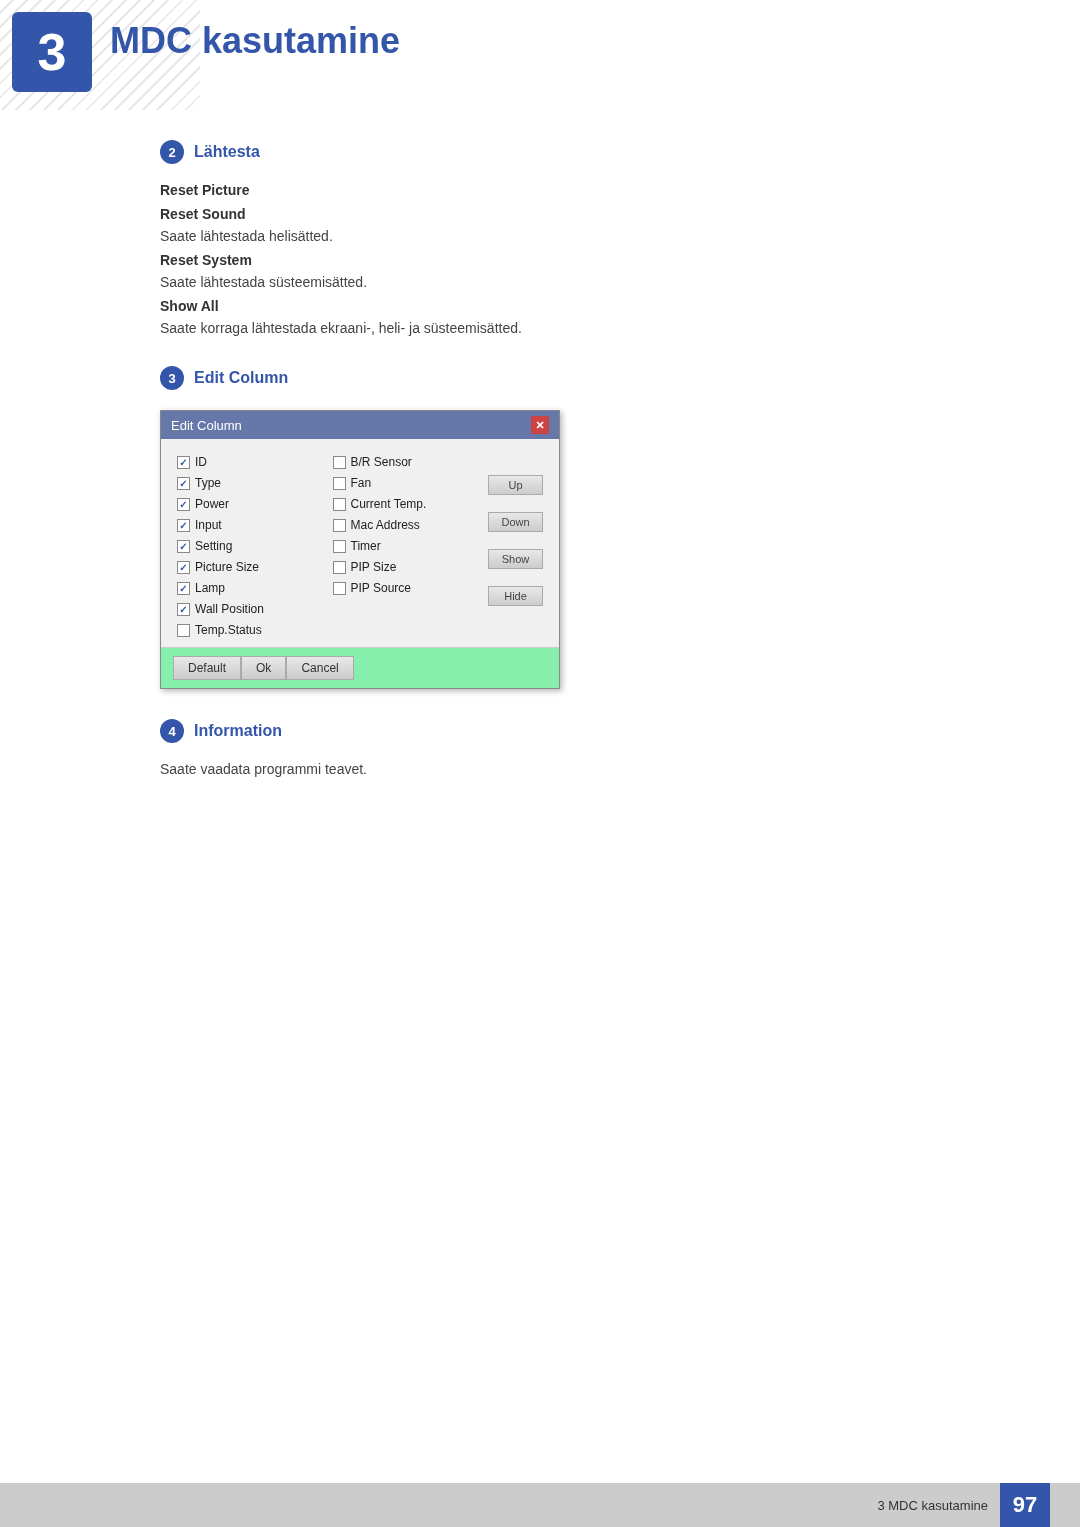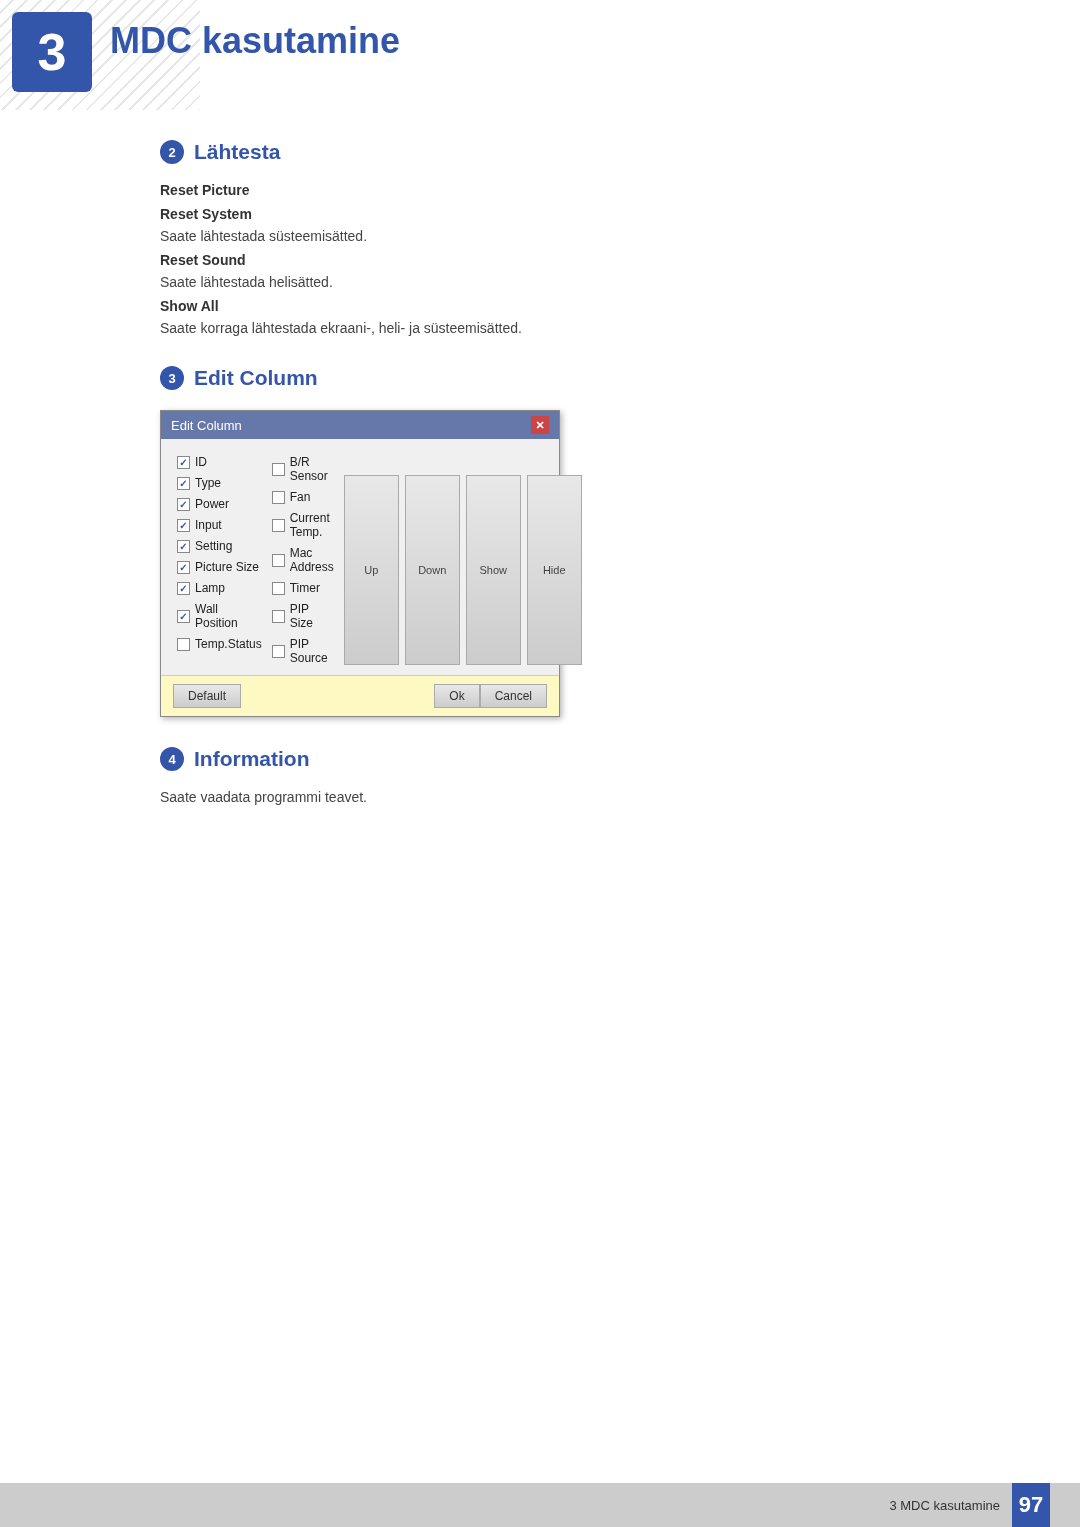--- a/index.html
+++ b/index.html
@@ -96,21 +96,21 @@
       color: white;
       font-size: 13px;
       font-weight: bold;
       display: flex;
       align-items: center;
       justify-content: center;
       flex-shrink: 0;
     }
 
     .section-title {
-      font-size: 21px;
+      font-size: 16px;
       font-weight: bold;
       color: #3355aa;
     }
 
     .sub-heading {
       font-size: 14px;
       font-weight: bold;
       color: #333;
       margin-bottom: 6px;
       margin-top: 8px;
@@ -174,22 +174,22 @@
 
     .dialog-col {
       flex: 1;
       display: flex;
       flex-direction: column;
       gap: 7px;
     }
 
     .dialog-side-buttons {
       display: flex;
-      flex-direction: row;
-      gap: 6px;
+      flex-direction: column;
+      gap: 17px;
       padding-top: 20px;
     }
 
     .dialog-check-item {
       display: flex;
       align-items: center;
       gap: 5px;
       font-size: 12px;
       color: #222;
     }
@@ -220,23 +220,23 @@
       cursor: pointer;
       color: #444;
       min-width: 55px;
       text-align: center;
     }
 
     .dialog-footer {
       padding: 8px 12px;
       display: flex;
       align-items: center;
-      justify-content: space-between;
+      justify-content: flex-start;
       border-top: 1px solid #ccc;
-      background: #fef9c3;
+      background: #86efac;
     }
 
     .footer-right {
       display: flex;
       gap: 0;
     }
 
     .footer-btn {
       background: linear-gradient(to bottom, #e8e8e8, #cccccc);
       border: 1px solid #aaa;
@@ -265,21 +265,21 @@
     .footer-text {
       font-size: 13px;
       color: #333;
     }
 
     .page-num-box {
       background: #3355aa;
       color: white;
       font-size: 22px;
       font-weight: bold;
-      width: 38px;
+      width: 50px;
       height: 44px;
       display: flex;
       align-items: center;
       justify-content: center;
     }
   </style>
 </head>
 <body>
 
 <div class="header-area">
@@ -298,27 +298,27 @@
     <div class="section-heading">
       <div class="circle-num">2</div>
       <span class="section-title">Lähtesta</span>
     </div>
 
     <div>
       <div class="sub-heading">Reset Picture</div>
     </div>
 
     <div>
+      <div class="sub-heading">Reset Sound</div>
+      <div class="body-text">Saate lähtestada helisätted.</div>
+    </div>
+
+    <div>
       <div class="sub-heading">Reset System</div>
       <div class="body-text">Saate lähtestada süsteemisätted.</div>
-    </div>
-
-    <div>
-      <div class="sub-heading">Reset Sound</div>
-      <div class="body-text">Saate lähtestada helisätted.</div>
     </div>
 
     <div>
       <div class="sub-heading">Show All</div>
       <div class="body-text">Saate korraga lähtestada ekraani-, heli- ja süsteemisätted.</div>
     </div>
   </div>
 
   <div class="section-block">
     <div class="section-heading">

